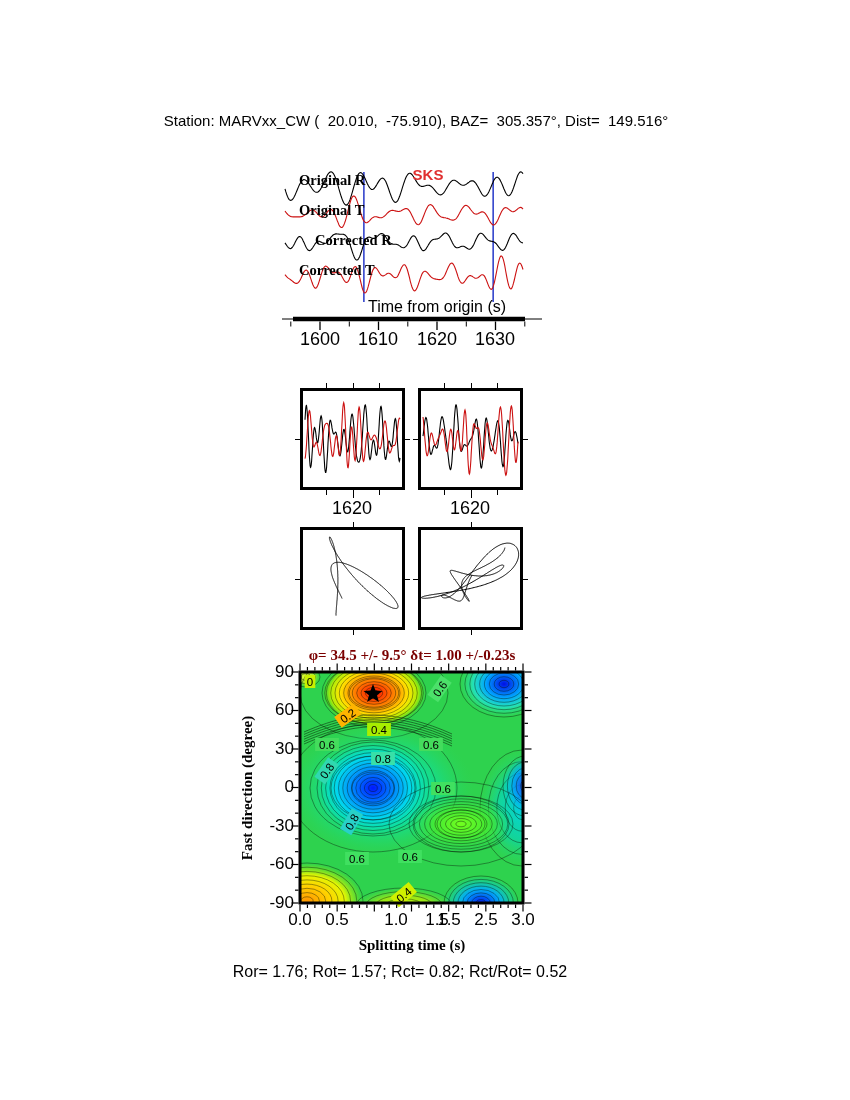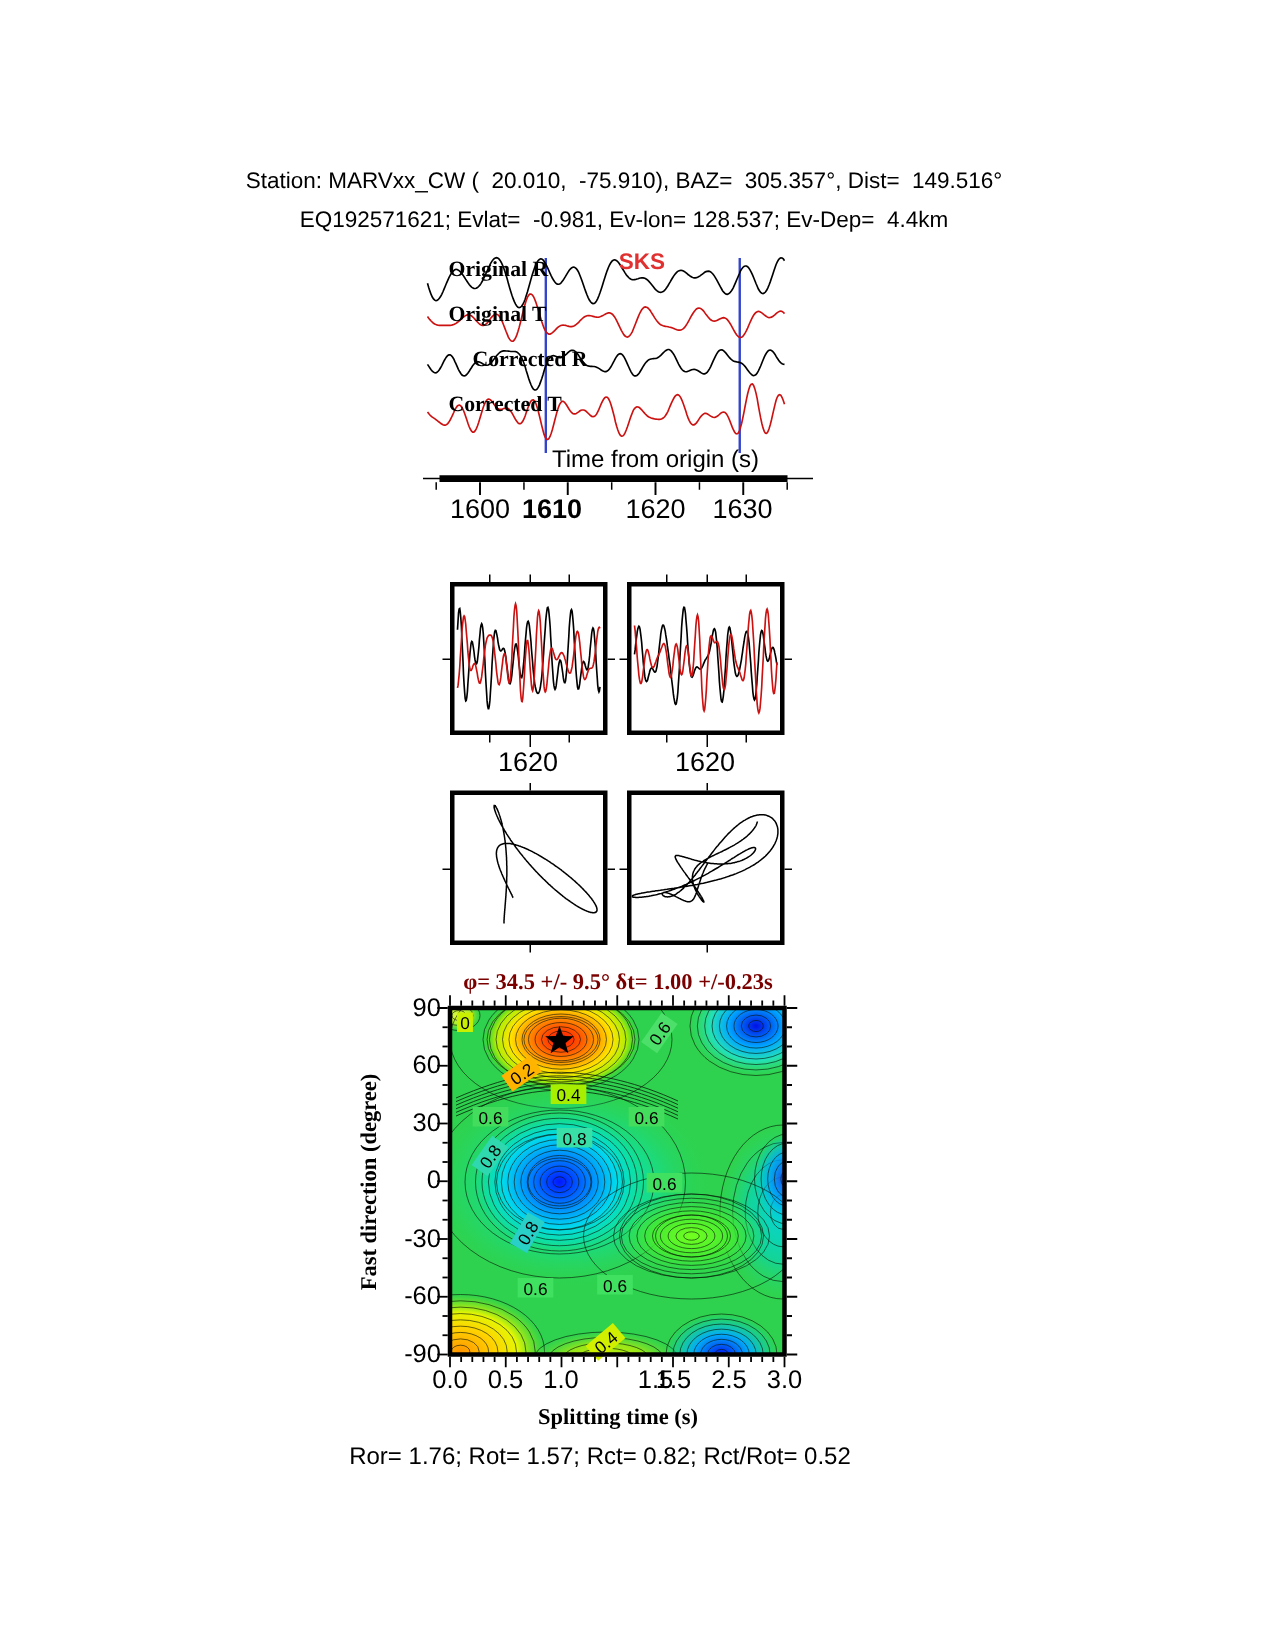--- a/index.html
+++ b/index.html
@@ -22,21 +22,20 @@
   .wavebox{border:3px solid #000;background:#fff;box-sizing:border-box;}
   .btk{background:#000;}
   svg{display:block;}
 </style>
 </head>
 <body>
 
 <div id="page">
 
   <div class="abs hdr" style="top:112px;">Station: MARVxx_CW (  20.010,  -75.910), BAZ=  305.357°, Dist=  149.516°</div>
-  <div class="abs hdr" style="top:138px;">EQ192571621; Evlat=  -0.981, Ev-lon= 128.537; Ev-Dep=  4.4km</div>
 
   <div class="abs" style="left:280px;top:162px;width:250px;height:150px;">
     <svg id="seisSvg" width="250" height="150" viewBox="0 0 250 150">
         <line x1="83.875" y1="10" x2="83.875" y2="140" stroke="#3344cc" stroke-width="1.6"></line>
         <line x1="213.15999999999946" y1="10" x2="213.15999999999946" y2="140" stroke="#3344cc" stroke-width="1.6"></line>
         <polyline points="5.0,26.9 5.8,29.7 6.6,32.1 7.4,34.3 8.2,36.0 9.0,37.3 9.8,38.1 10.6,38.4 11.3,38.3 12.1,37.8 12.9,36.9 13.7,35.7 14.5,34.2 15.3,32.5 16.1,30.6 16.9,28.7 17.7,26.7 18.5,24.9 19.3,23.1 20.1,21.6 20.9,20.2 21.7,19.2 22.5,18.4 23.2,17.8 24.0,17.6 24.8,17.7 25.6,18.1 26.4,18.7 27.2,19.5 28.0,20.5 28.8,21.6 29.6,22.8 30.4,24.1 31.2,25.3 32.0,26.5 32.8,27.6 33.6,28.6 34.4,29.4 35.1,29.9 35.9,30.3 36.7,30.3 37.5,30.2 38.3,29.7 39.1,29.0 39.9,28.1 40.7,26.9 41.5,25.5 42.3,24.0 43.1,22.3 43.9,20.5 44.7,18.8 45.5,17.0 46.3,15.3 47.0,13.8 47.8,12.4 48.6,11.3 49.4,10.5 50.2,10.0 51.0,9.8 51.8,10.0 52.6,10.6 53.4,11.6 54.2,13.0 55.0,14.7 55.8,16.7 56.6,19.0 57.4,21.5 58.2,24.2 58.9,26.9 59.7,29.6 60.5,32.3 61.3,34.8 62.1,37.1 62.9,39.1 63.7,40.8 64.5,42.0 65.3,42.8 66.1,43.1 66.9,42.9 67.7,42.2 68.5,41.0 69.3,39.4 70.1,37.5 70.8,35.1 71.6,32.6 72.4,29.8 73.2,27.0 74.0,24.1 74.8,21.4 75.6,18.8 76.4,16.5 77.2,14.5 78.0,12.9 78.8,11.7 79.6,10.9 80.4,10.6 81.2,10.7 82.0,11.3 82.7,12.2 83.5,13.4 84.3,14.9 85.1,16.6 85.9,18.4 86.7,20.2 87.5,21.9 88.3,23.5 89.1,24.9 89.9,26.0 90.7,26.9 91.5,27.4 92.3,27.5 93.1,27.3 93.9,26.8 94.6,25.9 95.4,24.9 96.2,23.6 97.0,22.3 97.8,20.9 98.6,19.6 99.4,18.4 100.2,17.4 101.0,16.6 101.8,16.2 102.6,16.1 103.4,16.4 104.2,17.1 105.0,18.2 105.8,19.6 106.5,21.3 107.3,23.3 108.1,25.5 108.9,27.8 109.7,30.2 110.5,32.4 111.3,34.5 112.1,36.4 112.9,38.0 113.7,39.2 114.5,40.0 115.3,40.4 116.1,40.3 116.9,39.7 117.7,38.6 118.4,37.2 119.2,35.3 120.0,33.2 120.8,30.8 121.6,28.3 122.4,25.7 123.2,23.2 124.0,20.7 124.8,18.4 125.6,16.3 126.4,14.6 127.2,13.2 128.0,12.1 128.8,11.5 129.6,11.2 130.3,11.3 131.1,11.8 131.9,12.5 132.7,13.5 133.5,14.7 134.3,16.0 135.1,17.3 135.9,18.6 136.7,19.9 137.5,21.1 138.3,22.1 139.1,23.0 139.9,23.7 140.7,24.1 141.5,24.4 142.2,24.5 143.0,24.4 143.8,24.3 144.6,24.0 145.4,23.8 146.2,23.5 147.0,23.3 147.8,23.2 148.6,23.2 149.4,23.4 150.2,23.7 151.0,24.2 151.8,24.8 152.6,25.6 153.4,26.5 154.1,27.4 154.9,28.4 155.7,29.4 156.5,30.4 157.3,31.2 158.1,31.9 158.9,32.5 159.7,32.8 160.5,32.9 161.3,32.7 162.1,32.3 162.9,31.7 163.7,30.8 164.5,29.7 165.3,28.5 166.0,27.2 166.8,25.9 167.6,24.5 168.4,23.2 169.2,21.9 170.0,20.8 170.8,19.9 171.6,19.1 172.4,18.6 173.2,18.3 174.0,18.2 174.8,18.3 175.6,18.7 176.4,19.1 177.2,19.7 177.9,20.3 178.7,21.0 179.5,21.6 180.3,22.2 181.1,22.7 181.9,23.0 182.7,23.2 183.5,23.2 184.3,23.1 185.1,22.8 185.9,22.4 186.7,21.9 187.5,21.3 188.3,20.7 189.1,20.1 189.8,19.5 190.6,19.1 191.4,18.9 192.2,18.8 193.0,18.9 193.8,19.3 194.6,20.0 195.4,20.8 196.2,21.9 197.0,23.2 197.8,24.6 198.6,26.1 199.4,27.6 200.2,29.1 201.0,30.5 201.7,31.8 202.5,32.8 203.3,33.6 204.1,34.1 204.9,34.2 205.7,33.9 206.5,33.3 207.3,32.4 208.1,31.2 208.9,29.7 209.7,27.9 210.5,26.1 211.3,24.2 212.1,22.3 212.9,20.5 213.6,18.8 214.4,17.4 215.2,16.3 216.0,15.6 216.8,15.3 217.6,15.3 218.4,15.8 219.2,16.7 220.0,17.9 220.8,19.4 221.6,21.1 222.4,23.0 223.2,25.0 224.0,27.0 224.8,28.8 225.5,30.5 226.3,31.8 227.1,32.9 227.9,33.5 228.7,33.7 229.5,33.4 230.3,32.7 231.1,31.5 231.9,29.9 232.7,28.0 233.5,25.9 234.3,23.5 235.1,21.1 235.9,18.7 236.7,16.4 237.4,14.3 238.2,12.6 239.0,11.2 239.8,10.3 240.6,9.9 241.4,10.0 242.2,10.6 243.0,11.8 " fill="none" stroke="#000000" stroke-width="1.1"></polyline>
         <polyline points="5.0,49.0 5.8,50.1 6.6,51.1 7.4,52.0 8.2,52.8 9.0,53.5 9.8,54.0 10.6,54.4 11.3,54.6 12.1,54.8 12.9,54.9 13.7,54.9 14.5,54.9 15.3,54.9 16.1,54.9 16.9,54.9 17.7,54.9 18.5,54.9 19.3,54.9 20.1,54.9 20.9,54.8 21.7,54.6 22.5,54.4 23.2,54.0 24.0,53.6 24.8,53.0 25.6,52.4 26.4,51.7 27.2,50.9 28.0,50.2 28.8,49.5 29.6,48.9 30.4,48.4 31.2,48.0 32.0,47.9 32.8,47.9 33.6,48.2 34.4,48.6 35.1,49.3 35.9,50.0 36.7,50.9 37.5,51.8 38.3,52.7 39.1,53.5 39.9,54.2 40.7,54.7 41.5,54.9 42.3,54.9 43.1,54.7 43.9,54.1 44.7,53.4 45.5,52.5 46.3,51.5 47.0,50.4 47.8,49.4 48.6,48.6 49.4,47.9 50.2,47.5 51.0,47.5 51.8,47.8 52.6,48.5 53.4,49.6 54.2,51.1 55.0,52.8 55.8,54.8 56.6,56.9 57.4,59.0 58.2,60.9 58.9,62.7 59.7,64.1 60.5,65.1 61.3,65.5 62.1,65.4 62.9,64.6 63.7,63.3 64.5,61.4 65.3,59.0 66.1,56.3 66.9,53.2 67.7,50.0 68.5,46.7 69.3,43.6 70.1,40.7 70.8,38.3 71.6,36.3 72.4,34.9 73.2,34.1 74.0,34.0 74.8,34.5 75.6,35.6 76.4,37.3 77.2,39.4 78.0,41.8 78.8,44.5 79.6,47.2 80.4,49.9 81.2,52.5 82.0,54.8 82.7,56.8 83.5,58.4 84.3,59.5 85.1,60.3 85.9,60.7 86.7,60.7 87.5,60.4 88.3,59.8 89.1,59.1 89.9,58.3 90.7,57.4 91.5,56.6 92.3,55.9 93.1,55.4 93.9,55.0 94.6,54.8 95.4,54.7 96.2,54.8 97.0,54.9 97.8,55.2 98.6,55.4 99.4,55.6 100.2,55.7 101.0,55.7 101.8,55.6 102.6,55.3 103.4,54.9 104.2,54.3 105.0,53.6 105.8,52.9 106.5,52.0 107.3,51.2 108.1,50.5 108.9,49.8 109.7,49.2 110.5,48.8 111.3,48.5 112.1,48.4 112.9,48.4 113.7,48.5 114.5,48.7 115.3,48.9 116.1,49.1 116.9,49.3 117.7,49.4 118.4,49.5 119.2,49.4 120.0,49.2 120.8,48.9 121.6,48.5 122.4,48.1 123.2,47.6 124.0,47.2 124.8,46.8 125.6,46.6 126.4,46.6 127.2,46.8 128.0,47.3 128.8,48.1 129.6,49.1 130.3,50.3 131.1,51.8 131.9,53.4 132.7,55.1 133.5,56.8 134.3,58.4 135.1,59.8 135.9,61.1 136.7,62.0 137.5,62.5 138.3,62.7 139.1,62.4 139.9,61.7 140.7,60.6 141.5,59.2 142.2,57.5 143.0,55.5 143.8,53.5 144.6,51.4 145.4,49.4 146.2,47.5 147.0,45.9 147.8,44.5 148.6,43.5 149.4,42.9 150.2,42.6 151.0,42.8 151.8,43.2 152.6,44.0 153.4,44.9 154.1,46.1 154.9,47.3 155.7,48.6 156.5,49.9 157.3,51.1 158.1,52.2 158.9,53.1 159.7,53.9 160.5,54.5 161.3,54.9 162.1,55.2 162.9,55.4 163.7,55.6 164.5,55.7 165.3,55.8 166.0,56.0 166.8,56.2 167.6,56.4 168.4,56.7 169.2,57.0 170.0,57.4 170.8,57.7 171.6,58.0 172.4,58.1 173.2,58.1 174.0,58.0 174.8,57.6 175.6,57.1 176.4,56.3 177.2,55.2 177.9,54.1 178.7,52.7 179.5,51.3 180.3,49.8 181.1,48.3 181.9,47.0 182.7,45.8 183.5,44.8 184.3,44.0 185.1,43.5 185.9,43.4 186.7,43.5 187.5,43.9 188.3,44.6 189.1,45.4 189.8,46.4 190.6,47.5 191.4,48.5 192.2,49.5 193.0,50.4 193.8,51.2 194.6,51.7 195.4,52.0 196.2,52.1 197.0,52.0 197.8,51.7 198.6,51.3 199.4,50.9 200.2,50.5 201.0,50.1 201.7,49.9 202.5,49.8 203.3,50.0 204.1,50.4 204.9,51.1 205.7,52.1 206.5,53.3 207.3,54.6 208.1,56.1 208.9,57.6 209.7,59.0 210.5,60.4 211.3,61.5 212.1,62.3 212.9,62.9 213.6,63.0 214.4,62.8 215.2,62.2 216.0,61.2 216.8,59.9 217.6,58.4 218.4,56.7 219.2,54.8 220.0,53.0 220.8,51.2 221.6,49.6 222.4,48.2 223.2,47.1 224.0,46.3 224.8,45.8 225.5,45.6 226.3,45.7 227.1,46.1 227.9,46.6 228.7,47.2 229.5,47.9 230.3,48.5 231.1,49.1 231.9,49.5 232.7,49.7 233.5,49.6 234.3,49.4 235.1,49.0 235.9,48.4 236.7,47.8 237.4,47.1 238.2,46.4 239.0,45.9 239.8,45.5 240.6,45.4 241.4,45.6 242.2,46.2 243.0,47.1 " fill="none" stroke="#cc1111" stroke-width="1.1"></polyline>
         <polyline points="5.0,80.9 5.8,82.1 6.6,83.3 7.4,84.5 8.2,85.4 9.0,86.1 9.8,86.5 10.6,86.6 11.3,86.2 12.1,85.5 12.9,84.5 13.7,83.2 14.5,81.7 15.3,80.1 16.1,78.5 16.9,77.1 17.7,75.9 18.5,75.0 19.3,74.6 20.1,74.6 20.9,75.1 21.7,76.0 22.5,77.3 23.2,78.9 24.0,80.6 24.8,82.4 25.6,84.2 26.4,85.7 27.2,87.0 28.0,88.0 28.8,88.5 29.6,88.6 30.4,88.3 31.2,87.6 32.0,86.7 32.8,85.5 33.6,84.2 34.4,83.0 35.1,81.8 35.9,80.8 36.7,80.0 37.5,79.5 38.3,79.2 39.1,79.2 39.9,79.5 40.7,79.9 41.5,80.3 42.3,80.8 43.1,81.2 43.9,81.4 44.7,81.5 45.5,81.3 46.3,80.9 47.0,80.2 47.8,79.4 48.6,78.4 49.4,77.4 50.2,76.3 51.0,75.2 51.8,74.3 52.6,73.5 53.4,72.8 54.2,72.4 55.0,72.1 55.8,71.9 56.6,71.9 57.4,72.0 58.2,72.0 58.9,72.1 59.7,72.2 60.5,72.3 61.3,72.3 62.1,72.3 62.9,72.3 63.7,72.4 64.5,72.7 65.3,73.2 66.1,74.0 66.9,75.0 67.7,76.4 68.5,78.2 69.3,80.2 70.1,82.5 70.8,85.0 71.6,87.5 72.4,90.1 73.2,92.4 74.0,94.5 74.8,96.2 75.6,97.4 76.4,98.0 77.2,98.0 78.0,97.5 78.8,96.3 79.6,94.7 80.4,92.6 81.2,90.3 82.0,87.8 82.7,85.3 83.5,82.9 84.3,80.7 85.1,78.8 85.9,77.3 86.7,76.2 87.5,75.5 88.3,75.2 89.1,75.1 89.9,75.3 90.7,75.6 91.5,75.9 92.3,76.2 93.1,76.4 93.9,76.4 94.6,76.2 95.4,75.9 96.2,75.3 97.0,74.6 97.8,73.9 98.6,73.1 99.4,72.4 100.2,71.9 101.0,71.6 101.8,71.5 102.6,71.7 103.4,72.2 104.2,72.9 105.0,73.9 105.8,75.0 106.5,76.2 107.3,77.4 108.1,78.5 108.9,79.5 109.7,80.4 110.5,81.1 111.3,81.6 112.1,81.9 112.9,82.1 113.7,82.2 114.5,82.2 115.3,82.3 116.1,82.3 116.9,82.5 117.7,82.8 118.4,83.1 119.2,83.6 120.0,84.1 120.8,84.7 121.6,85.2 122.4,85.5 123.2,85.7 124.0,85.7 124.8,85.3 125.6,84.7 126.4,83.8 127.2,82.7 128.0,81.3 128.8,79.8 129.6,78.3 130.3,76.9 131.1,75.6 131.9,74.6 132.7,74.0 133.5,73.8 134.3,74.0 135.1,74.7 135.9,75.8 136.7,77.2 137.5,78.9 138.3,80.7 139.1,82.5 139.9,84.3 140.7,85.9 141.5,87.2 142.2,88.1 143.0,88.6 143.8,88.6 144.6,88.3 145.4,87.6 146.2,86.6 147.0,85.3 147.8,84.0 148.6,82.6 149.4,81.3 150.2,80.1 151.0,79.2 151.8,78.4 152.6,77.8 153.4,77.5 154.1,77.3 154.9,77.2 155.7,77.1 156.5,77.0 157.3,76.9 158.1,76.6 158.9,76.2 159.7,75.6 160.5,74.9 161.3,74.1 162.1,73.3 162.9,72.5 163.7,71.8 164.5,71.3 165.3,71.0 166.0,71.0 166.8,71.4 167.6,72.1 168.4,73.1 169.2,74.3 170.0,75.8 170.8,77.4 171.6,79.1 172.4,80.7 173.2,82.2 174.0,83.5 174.8,84.5 175.6,85.2 176.4,85.7 177.2,85.8 177.9,85.8 178.7,85.5 179.5,85.2 180.3,84.8 181.1,84.5 181.9,84.3 182.7,84.2 183.5,84.3 184.3,84.6 185.1,85.0 185.9,85.5 186.7,86.0 187.5,86.6 188.3,87.0 189.1,87.2 189.8,87.2 190.6,86.8 191.4,86.2 192.2,85.2 193.0,83.9 193.8,82.4 194.6,80.6 195.4,78.8 196.2,77.1 197.0,75.4 197.8,73.9 198.6,72.7 199.4,71.8 200.2,71.3 201.0,71.2 201.7,71.4 202.5,71.9 203.3,72.7 204.1,73.6 204.9,74.6 205.7,75.6 206.5,76.6 207.3,77.4 208.1,78.1 208.9,78.6 209.7,78.9 210.5,79.1 211.3,79.3 212.1,79.4 212.9,79.6 213.6,79.8 214.4,80.2 215.2,80.8 216.0,81.5 216.8,82.4 217.6,83.5 218.4,84.6 219.2,85.7 220.0,86.7 220.8,87.5 221.6,88.1 222.4,88.4 223.2,88.2 224.0,87.7 224.8,86.7 225.5,85.4 226.3,83.8 227.1,82.0 227.9,80.0 228.7,78.0 229.5,76.1 230.3,74.5 231.1,73.1 231.9,72.1 232.7,71.5 233.5,71.4 234.3,71.7 235.1,72.3 235.9,73.2 236.7,74.3 237.4,75.6 238.2,76.8 239.0,78.0 239.8,79.1 240.6,79.9 241.4,80.5 242.2,80.8 243.0,80.9 " fill="none" stroke="#000000" stroke-width="1.1"></polyline>
         <polyline points="5.0,112.6 5.8,113.7 6.6,114.7 7.4,115.4 8.2,116.1 9.0,116.6 9.8,117.1 10.6,117.7 11.3,118.3 12.1,118.9 12.9,119.5 13.7,120.2 14.5,120.7 15.3,121.2 16.1,121.4 16.9,121.4 17.7,121.1 18.5,120.4 19.3,119.4 20.1,118.0 20.9,116.5 21.7,114.8 22.5,113.0 23.2,111.3 24.0,109.9 24.8,108.8 25.6,108.2 26.4,108.1 27.2,108.6 28.0,109.7 28.8,111.2 29.6,113.2 30.4,115.5 31.2,117.9 32.0,120.3 32.8,122.5 33.6,124.2 34.4,125.5 35.1,126.1 35.9,126.1 36.7,125.3 37.5,123.9 38.3,122.0 39.1,119.6 39.9,117.0 40.7,114.3 41.5,111.6 42.3,109.2 43.1,107.2 43.9,105.6 44.7,104.6 45.5,104.1 46.3,104.2 47.0,104.6 47.8,105.4 48.6,106.4 49.4,107.6 50.2,108.6 51.0,109.5 51.8,110.3 52.6,110.7 53.4,110.9 54.2,110.9 55.0,110.7 55.8,110.4 56.6,110.2 57.4,110.0 58.2,110.1 58.9,110.5 59.7,111.1 60.5,112.1 61.3,113.3 62.1,114.7 62.9,116.2 63.7,117.7 64.5,118.9 65.3,119.9 66.1,120.4 66.9,120.5 67.7,119.9 68.5,118.9 69.3,117.3 70.1,115.3 70.8,113.1 71.6,110.8 72.4,108.7 73.2,106.8 74.0,105.4 74.8,104.7 75.6,104.6 76.4,105.4 77.2,106.9 78.0,109.2 78.8,112.0 79.6,115.2 80.4,118.5 81.2,121.9 82.0,125.0 82.7,127.6 83.5,129.5 84.3,130.7 85.1,131.0 85.9,130.4 86.7,129.0 87.5,126.9 88.3,124.2 89.1,121.2 89.9,118.0 90.7,114.9 91.5,112.0 92.3,109.5 93.1,107.6 93.9,106.3 94.6,105.6 95.4,105.6 96.2,106.1 97.0,107.0 97.8,108.2 98.6,109.5 99.4,110.9 100.2,112.0 101.0,113.0 101.8,113.6 102.6,113.9 103.4,113.9 104.2,113.6 105.0,113.1 105.8,112.6 106.5,112.0 107.3,111.5 108.1,111.3 108.9,111.3 109.7,111.5 110.5,112.0 111.3,112.7 112.1,113.5 112.9,114.3 113.7,115.0 114.5,115.6 115.3,115.8 116.1,115.6 116.9,115.1 117.7,114.1 118.4,112.7 119.2,111.1 120.0,109.2 120.8,107.3 121.6,105.6 122.4,104.2 123.2,103.1 124.0,102.7 124.8,102.8 125.6,103.7 126.4,105.2 127.2,107.3 128.0,110.0 128.8,113.0 129.6,116.1 130.3,119.3 131.1,122.2 131.9,124.7 132.7,126.8 133.5,128.1 134.3,128.8 135.1,128.7 135.9,128.0 136.7,126.6 137.5,124.7 138.3,122.5 139.1,120.1 139.9,117.7 140.7,115.4 141.5,113.3 142.2,111.6 143.0,110.4 143.8,109.6 144.6,109.2 145.4,109.3 146.2,109.7 147.0,110.4 147.8,111.2 148.6,112.2 149.4,113.1 150.2,114.0 151.0,114.8 151.8,115.5 152.6,116.0 153.4,116.4 154.1,116.7 154.9,116.9 155.7,117.1 156.5,117.3 157.3,117.4 158.1,117.5 158.9,117.6 159.7,117.6 160.5,117.5 161.3,117.2 162.1,116.7 162.9,116.0 163.7,115.0 164.5,113.7 165.3,112.2 166.0,110.5 166.8,108.6 167.6,106.8 168.4,105.0 169.2,103.5 170.0,102.2 170.8,101.4 171.6,101.1 172.4,101.3 173.2,102.1 174.0,103.4 174.8,105.2 175.6,107.3 176.4,109.6 177.2,112.0 177.9,114.4 178.7,116.6 179.5,118.4 180.3,119.8 181.1,120.8 181.9,121.2 182.7,121.2 183.5,120.7 184.3,119.9 185.1,118.8 185.9,117.6 186.7,116.4 187.5,115.4 188.3,114.5 189.1,113.9 189.8,113.6 190.6,113.6 191.4,113.9 192.2,114.3 193.0,114.9 193.8,115.4 194.6,115.9 195.4,116.2 196.2,116.3 197.0,116.1 197.8,115.7 198.6,115.2 199.4,114.5 200.2,113.8 201.0,113.1 201.7,112.8 202.5,112.7 203.3,113.0 204.1,113.7 204.9,114.9 205.7,116.5 206.5,118.4 207.3,120.5 208.1,122.6 208.9,124.5 209.7,126.0 210.5,127.0 211.3,127.3 212.1,126.8 212.9,125.4 213.6,123.2 214.4,120.3 215.2,116.7 216.0,112.7 216.8,108.5 217.6,104.4 218.4,100.7 219.2,97.6 220.0,95.3 220.8,94.1 221.6,94.0 222.4,95.0 223.2,97.1 224.0,100.1 224.8,103.8 225.5,108.0 226.3,112.4 227.1,116.6 227.9,120.3 228.7,123.4 229.5,125.6 230.3,126.8 231.1,126.9 231.9,125.9 232.7,123.9 233.5,121.2 234.3,118.0 235.1,114.4 235.9,110.9 236.7,107.6 237.4,104.8 238.2,102.7 239.0,101.5 239.8,101.1 240.6,101.6 241.4,103.0 242.2,105.0 243.0,107.5 " fill="none" stroke="#cc1111" stroke-width="1.1"></polyline>
       </svg>
@@ -57,21 +56,21 @@
         <line x1="215.5" y1="11.5" x2="215.5" y2="20" stroke="#000" stroke-width="1.3"></line>
         <line x1="10.8" y1="11.5" x2="10.8" y2="16.5" stroke="#000" stroke-width="1"></line>
         <line x1="69.3" y1="11.5" x2="69.3" y2="16.5" stroke="#000" stroke-width="1"></line>
         <line x1="127.8" y1="11.5" x2="127.8" y2="16.5" stroke="#000" stroke-width="1"></line>
         <line x1="186.3" y1="11.5" x2="186.3" y2="16.5" stroke="#000" stroke-width="1"></line>
         <line x1="244.8" y1="11.5" x2="244.8" y2="16.5" stroke="#000" stroke-width="1"></line>
       </svg>
   </div>
   <div class="abs axlabel" style="left:437px;top:298px;">Time from origin (s)</div>
   <span class="abs ttick" style="left:320px;top:329px;">1600</span>
-  <span class="abs ttick" style="left:368px;top:329px;font-weight:bold;">1610</span>
+  <span class="abs ttick" style="left:378px;top:329px;">1610</span>
   <span class="abs ttick" style="left:437px;top:329px;">1620</span>
   <span class="abs ttick" style="left:495px;top:329px;">1630</span>
 
   <div class="abs wavebox" style="left:300px;top:388px;width:105px;height:102px;">
     <svg id="wbox1" width="99" height="96" viewBox="0 0 99 96">
         <polyline points="2.0,28.8 2.4,22.3 2.7,17.5 3.1,14.9 3.5,14.6 3.8,16.6 4.2,20.8 4.6,26.7 4.9,34.1 5.3,42.2 5.7,50.6 6.0,58.5 6.4,65.4 6.8,70.9 7.1,74.6 7.5,76.3 7.8,76.0 8.2,73.9 8.6,70.2 8.9,65.3 9.3,59.7 9.7,53.9 10.0,48.5 10.4,43.7 10.8,40.0 11.1,37.6 11.5,36.6 11.9,37.0 12.2,38.4 12.6,40.7 13.0,43.5 13.3,46.4 13.7,49.0 14.1,50.8 14.4,51.7 14.8,51.5 15.2,50.0 15.5,47.5 15.9,44.0 16.3,39.9 16.6,35.6 17.0,31.6 17.3,28.1 17.7,25.8 18.1,24.8 18.4,25.4 18.8,27.6 19.2,31.5 19.5,36.7 19.9,43.1 20.3,50.2 20.6,57.6 21.0,64.6 21.4,70.9 21.7,76.1 22.1,79.7 22.5,81.5 22.8,81.5 23.2,79.6 23.6,76.1 23.9,71.3 24.3,65.4 24.7,58.9 25.0,52.3 25.4,46.0 25.8,40.4 26.1,35.8 26.5,32.3 26.8,30.1 27.2,29.2 27.6,29.4 27.9,30.6 28.3,32.4 28.7,34.6 29.0,36.9 29.4,39.0 29.8,40.8 30.1,42.1 30.5,42.8 30.9,43.0 31.2,42.8 31.6,42.3 32.0,41.7 32.3,41.3 32.7,41.2 33.1,41.6 33.4,42.7 33.8,44.4 34.2,46.7 34.5,49.5 34.9,52.7 35.3,55.9 35.6,59.0 36.0,61.6 36.3,63.6 36.7,64.7 37.1,64.8 37.4,63.9 37.8,62.0 38.2,59.3 38.5,56.0 38.9,52.2 39.3,48.5 39.6,44.9 40.0,41.9 40.4,39.8 40.7,38.5 41.1,38.4 41.5,39.4 41.8,41.3 42.2,44.0 42.6,47.3 42.9,50.8 43.3,54.2 43.7,57.2 44.0,59.4 44.4,60.7 44.8,60.8 45.1,59.7 45.5,57.5 45.8,54.2 46.2,50.1 46.6,45.5 46.9,40.6 47.3,35.7 47.7,31.4 48.0,27.7 48.4,25.0 48.8,23.4 49.1,23.1 49.5,24.0 49.9,26.0 50.2,28.9 50.6,32.7 51.0,37.0 51.3,41.7 51.7,46.3 52.1,50.9 52.4,55.1 52.8,58.9 53.2,62.2 53.5,64.9 53.9,67.0 54.3,68.7 54.6,69.9 55.0,70.7 55.3,71.1 55.7,71.2 56.1,71.0 56.4,70.3 56.8,69.2 57.2,67.5 57.5,65.3 57.9,62.5 58.3,58.9 58.6,54.7 59.0,49.9 59.4,44.6 59.7,39.0 60.1,33.4 60.5,28.0 60.8,23.1 61.2,19.0 61.6,15.9 61.9,14.2 62.3,13.9 62.7,15.2 63.0,17.9 63.4,22.0 63.8,27.2 64.1,33.3 64.5,39.8 64.8,46.4 65.2,52.6 65.6,58.2 65.9,62.8 66.3,66.1 66.7,68.0 67.0,68.6 67.4,67.9 67.8,66.1 68.1,63.4 68.5,60.3 68.9,57.0 69.2,54.0 69.6,51.5 70.0,49.8 70.3,49.1 70.7,49.4 71.1,50.6 71.4,52.6 71.8,55.2 72.2,58.0 72.5,60.6 72.9,62.8 73.3,64.1 73.6,64.2 74.0,63.1 74.3,60.6 74.7,56.8 75.1,51.8 75.4,46.0 75.8,39.7 76.2,33.4 76.5,27.4 76.9,22.3 77.3,18.4 77.6,16.0 78.0,15.4 78.4,16.5 78.7,19.3 79.1,23.6 79.5,29.1 79.8,35.4 80.2,42.2 80.6,48.8 80.9,54.9 81.3,60.2 81.7,64.2 82.0,67.0 82.4,68.3 82.8,68.2 83.1,67.0 83.5,64.8 83.8,62.1 84.2,59.1 84.6,56.1 84.9,53.6 85.3,51.6 85.7,50.4 86.0,50.0 86.4,50.3 86.8,51.2 87.1,52.5 87.5,53.8 87.9,54.9 88.2,55.5 88.6,55.4 89.0,54.4 89.3,52.5 89.7,49.6 90.1,46.1 90.4,42.1 90.8,38.0 91.2,34.1 91.5,30.9 91.9,28.6 92.3,27.6 92.6,28.0 93.0,29.9 93.3,33.4 93.7,38.0 94.1,43.6 94.4,49.7 94.8,55.8 95.2,61.4 95.5,65.9 95.9,69.0 96.3,70.3 96.6,69.6 97.0,66.9 " fill="none" stroke="#000000" stroke-width="1.1"></polyline>
         <polyline points="2.0,67.6 2.4,65.8 2.7,62.8 3.1,58.7 3.5,53.7 3.8,48.1 4.2,42.2 4.6,36.3 4.9,30.8 5.3,26.2 5.7,22.6 6.0,20.4 6.4,19.6 6.8,20.2 7.1,22.2 7.5,25.3 7.8,29.3 8.2,33.9 8.6,38.6 8.9,43.3 9.3,47.4 9.7,50.9 10.0,53.5 10.4,55.2 10.8,55.9 11.1,55.9 11.5,55.3 11.9,54.3 12.2,53.2 12.6,52.2 13.0,51.5 13.3,51.3 13.7,51.7 14.1,52.6 14.4,54.1 14.8,56.0 15.2,58.1 15.5,60.2 15.9,62.1 16.3,63.6 16.6,64.4 17.0,64.5 17.3,63.8 17.7,62.4 18.1,60.3 18.4,57.6 18.8,54.5 19.2,51.2 19.5,47.9 19.9,44.7 20.3,41.8 20.6,39.3 21.0,37.3 21.4,35.6 21.7,34.4 22.1,33.6 22.5,33.0 22.8,32.6 23.2,32.4 23.6,32.3 23.9,32.3 24.3,32.5 24.7,33.0 25.0,33.7 25.4,34.9 25.8,36.5 26.1,38.7 26.5,41.4 26.8,44.5 27.2,48.0 27.6,51.6 27.9,55.3 28.3,58.7 28.7,61.6 29.0,63.8 29.4,65.1 29.8,65.4 30.1,64.7 30.5,63.1 30.9,60.6 31.2,57.6 31.6,54.3 32.0,51.1 32.3,48.2 32.7,46.1 33.1,44.9 33.4,44.8 33.8,45.7 34.2,47.7 34.5,50.6 34.9,53.9 35.3,57.3 35.6,60.5 36.0,62.9 36.3,64.2 36.7,64.1 37.1,62.3 37.4,59.0 37.8,54.1 38.2,48.0 38.5,41.0 38.9,33.7 39.3,26.6 39.6,20.4 40.0,15.5 40.4,12.5 40.7,11.6 41.1,13.0 41.5,16.6 41.8,22.3 42.2,29.6 42.6,37.9 42.9,46.8 43.3,55.5 43.7,63.3 44.0,69.7 44.4,74.2 44.8,76.6 45.1,76.7 45.5,74.6 45.8,70.7 46.2,65.4 46.6,59.2 46.9,52.8 47.3,46.7 47.7,41.6 48.0,38.0 48.4,36.0 48.8,36.0 49.1,37.8 49.5,41.2 49.9,45.8 50.2,51.2 50.6,56.8 51.0,61.9 51.3,66.0 51.7,68.6 52.1,69.5 52.4,68.4 52.8,65.3 53.2,60.5 53.5,54.3 53.9,47.2 54.3,39.7 54.6,32.5 55.0,26.0 55.3,20.9 55.7,17.5 56.1,16.1 56.4,16.7 56.8,19.4 57.2,23.7 57.5,29.5 57.9,36.3 58.3,43.4 58.6,50.5 59.0,57.0 59.4,62.4 59.7,66.6 60.1,69.3 60.5,70.3 60.8,69.9 61.2,68.1 61.6,65.3 61.9,61.7 62.3,57.7 62.7,53.6 63.0,49.9 63.4,46.6 63.8,44.0 64.1,42.2 64.5,41.3 64.8,41.1 65.2,41.5 65.6,42.5 65.9,43.7 66.3,45.0 66.7,46.3 67.0,47.4 67.4,48.3 67.8,48.7 68.1,48.8 68.5,48.6 68.9,48.1 69.2,47.4 69.6,46.6 70.0,45.8 70.3,45.1 70.7,44.6 71.1,44.2 71.4,44.1 71.8,44.2 72.2,44.6 72.5,45.2 72.9,46.0 73.3,47.0 73.6,48.2 74.0,49.4 74.3,50.8 74.7,52.2 75.1,53.6 75.4,54.9 75.8,56.1 76.2,57.0 76.5,57.6 76.9,57.8 77.3,57.6 77.6,56.8 78.0,55.4 78.4,53.6 78.7,51.2 79.1,48.4 79.5,45.2 79.8,42.0 80.2,38.8 80.6,35.8 80.9,33.2 81.3,31.3 81.7,30.1 82.0,29.9 82.4,30.5 82.8,32.0 83.1,34.3 83.5,37.4 83.8,40.9 84.2,44.7 84.6,48.5 84.9,52.2 85.3,55.4 85.7,58.1 86.0,60.1 86.4,61.4 86.8,62.0 87.1,61.9 87.5,61.3 87.9,60.3 88.2,59.1 88.6,57.8 89.0,56.6 89.3,55.7 89.7,55.0 90.1,54.7 90.4,54.5 90.8,54.5 91.2,54.5 91.5,54.4 91.9,54.0 92.3,53.2 92.6,52.0 93.0,50.1 93.3,47.8 93.7,45.0 94.1,41.9 94.4,38.6 94.8,35.4 95.2,32.5 95.5,30.0 95.9,28.2 96.3,27.3 96.6,27.2 97.0,27.9 " fill="none" stroke="#cc1111" stroke-width="1.1"></polyline>
       </svg>
   </div>
   <div class="abs wavebox" style="left:418px;top:388px;width:105px;height:102px;">
@@ -433,21 +432,21 @@
   <span class="abs ytick" style="left:244px;top:662px;">90</span>
   <span class="abs ytick" style="left:244px;top:700px;">60</span>
   <span class="abs ytick" style="left:244px;top:739px;">30</span>
   <span class="abs ytick" style="left:244px;top:777px;">0</span>
   <span class="abs ytick" style="left:244px;top:816px;">-30</span>
   <span class="abs ytick" style="left:244px;top:854px;">-60</span>
   <span class="abs ytick" style="left:244px;top:893px;">-90</span>
 
   <span class="abs xtick" style="left:300px;top:910px;">0.0</span>
   <span class="abs xtick" style="left:337px;top:910px;">0.5</span>
-  <span class="abs xtick" style="left:374px;top:910px;">1.0</span>
+  <span class="abs xtick" style="left:396px;top:910px;">1.0</span>
   <span class="abs xtick" style="left:412px;top:910px;margin-left:25px;">1.5</span>
   <span class="abs xtick" style="left:449px;top:910px;">1.5</span>
   <span class="abs xtick" style="left:486px;top:910px;">2.5</span>
   <span class="abs xtick" style="left:523px;top:910px;">3.0</span>
 
   <div class="abs serifbold xlabelc" style="left:412px;top:937px;">Splitting time (s)</div>
 
   <div class="abs footer" style="top:963px;">Ror= 1.76; Rot= 1.57; Rct= 0.82; Rct/Rot= 0.52</div>
 <div class="abs btk" style="left: 326.25px; top: 383px; width: 1px; height: 5px;"></div>
     <div class="abs btk" style="left: 326.25px; top: 490px; width: 1px; height: 5px;"></div>

